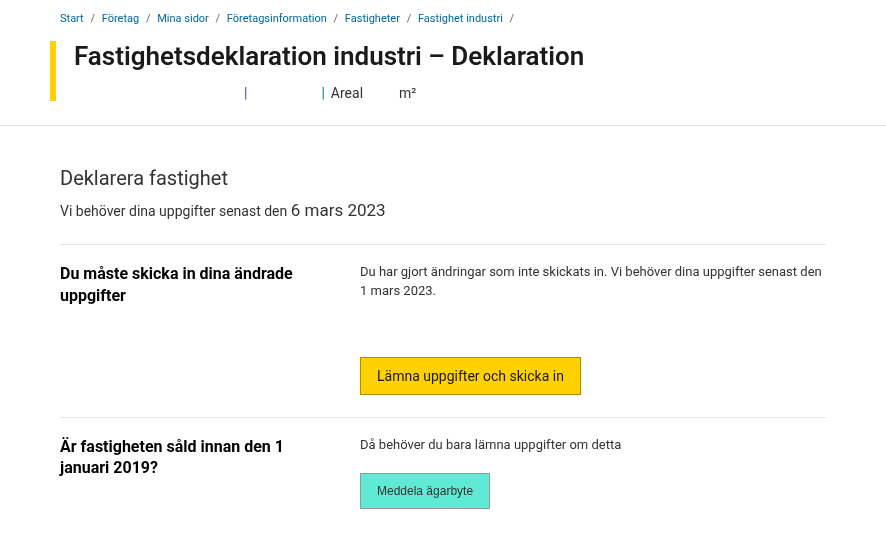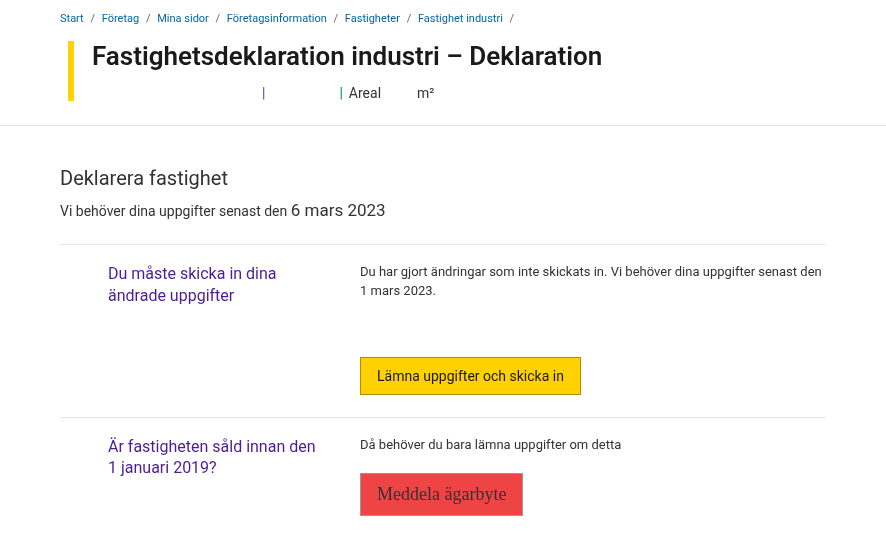--- a/index.html
+++ b/index.html
@@ -11,21 +11,21 @@
     }
     .container { max-width: 886px; margin: 0 auto; }
     .breadcrumb {
       padding: 12px 60px 8px 60px;
       font-size: 11px;
       color: #0066a3;
     }
     .breadcrumb a { color: #0066a3; text-decoration: none; }
     .breadcrumb .sep { color: #666; margin: 0 4px; }
     .title-section {
-      padding: 8px 60px 24px 68px;
+      padding: 8px 60px 24px 50px;
       display: flex;
     }
     .yellow-bar {
       width: 6px;
       background: #ffd100;
       margin-right: 18px;
       flex-shrink: 0;
     }
     .title-block { flex: 1; }
     .page-title {
@@ -72,24 +72,23 @@
       display: flex;
       gap: 40px;
     }
     .block:first-of-type { margin-top: 24px; }
     .block-left {
       width: 260px;
       flex-shrink: 0;
     }
     .block-heading {
       font-size: 16px;
-      font-weight: 400;
-      color: #4c1d95;
+      font-weight: 700;
+      color: #000000;
       line-height: 1.35;
-      margin-left: 48px;
     }
     .block-right { flex: 1; }
     .block-desc {
       font-size: 13px;
       color: #333;
       line-height: 1.45;
       margin-bottom: 18px;
     }
     .btn-primary {
       display: inline-block;
@@ -97,27 +96,27 @@
       border: 1px solid #b38f00;
       padding: 10px 16px;
       font-size: 14px;
       color: #1a1a1a;
       cursor: pointer;
       font-family: inherit;
       margin-top: 38px;
     }
     .btn-secondary {
       display: inline-block;
-      background: #ef4444;
+      background: #5eead4;
       border: 1px solid #999;
       padding: 10px 16px;
-      font-size: 18px;
+      font-size: 12px;
       color: #333;
       cursor: pointer;
-      font-family: Liberation Serif, serif;
+      font-family: Liberation Sans, sans-serif;
     }
   </style>
 </head>
 <body>
 
 <div class="container">
 
   <nav class="breadcrumb">
     <a href="#">Start</a>
     <span class="sep">/</span>

